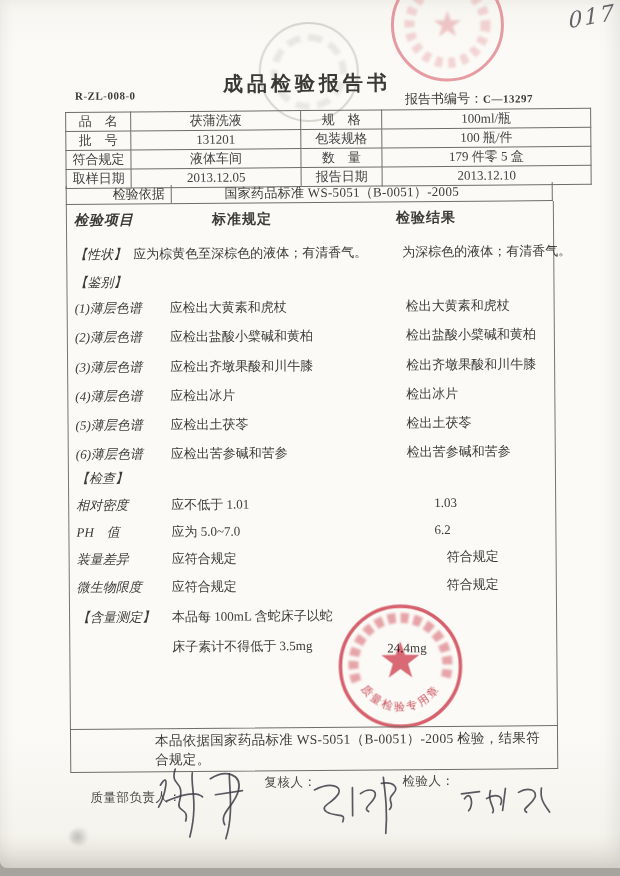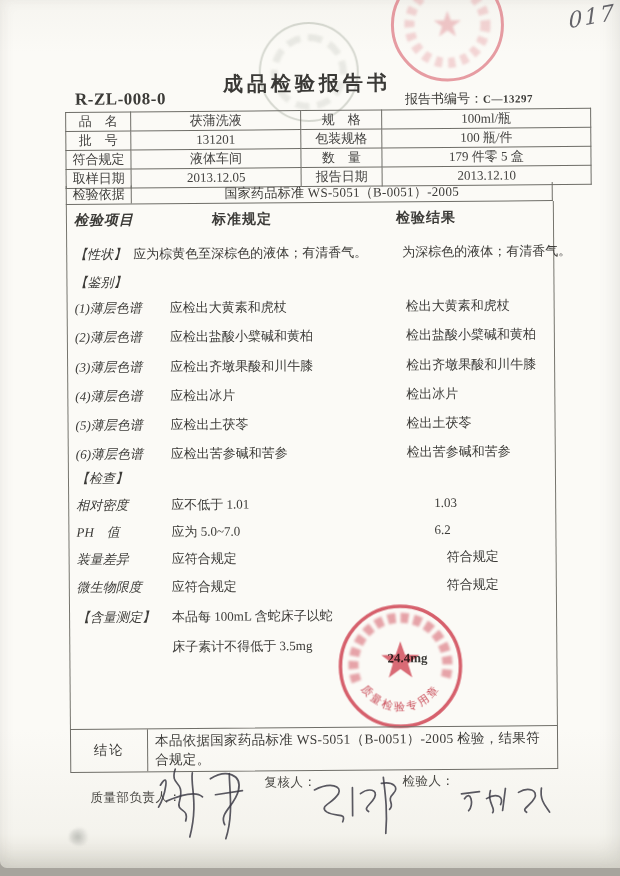--- a/index.html
+++ b/index.html
@@ -27,39 +27,39 @@
   .corner-num{
     left:572px;top:6px;font-size:22px;font-style:italic;
     color:#4a4a52;transform:rotate(-10deg) skewX(-8deg);
     letter-spacing:2px;font-family:"DejaVu Serif",serif;opacity:.85;
   }
   .title{
     left:0;top:70px;width:620px;text-align:center;
     font-size:20px;font-weight:700;letter-spacing:4px;color:#39383400;
     color:#3a3936;
   }
-  .form-code{left:78px;top:88px;font-size:17px;font-weight:700;letter-spacing:.5px;}
+  .form-code{left:78px;top:88px;font-size:11px;font-weight:700;letter-spacing:.5px;}
   .report-no-line{left:408px;top:91px;font-size:13px;}
   .report-no-line b{font-size:11px;letter-spacing:.5px;}
   
   table.info{
     position:absolute;left:68px;top:110px;border-collapse:collapse;
     table-layout:fixed;width:525px;font-size:13px;color:#434240;
   }
   table.info td{
     border:1px solid #6f6e68;height:17px;padding:0 3px;
     text-align:center;white-space:nowrap;overflow:visible;
   }
   .basis-row{
     left:68px;top:184px;width:485px;height:18px;
     border-left:1px solid #6f6e68;border-right:1px solid #6f6e68;border-bottom:1px solid #6f6e68;
     font-size:13px;
   }
   .basis-label{position:absolute;left:0;top:0;width:64px;height:18px;border-right:1px solid #6f6e68;
-    text-align:center;line-height:18px;}
+    text-align:center;line-height:18px;padding-left:40px;}
   .basis-value{position:absolute;left:65px;top:0;right:0;text-align:center;line-height:18px;letter-spacing:.3px;}
   
   .bodybox{
     left:68px;top:203px;width:486px;height:524px;
     border-left:1px solid #76756e;border-right:1px solid #76756e;
   }
   .brow{position:absolute;left:0;width:100%;font-size:13px;line-height:15px;white-space:nowrap;}
   .brow span{position:absolute;top:0;}
   .ci{left:7px;font-style:italic;}
   .cs{left:102px;}
@@ -231,36 +231,35 @@
         <span class="ci">微生物限度</span>
         <span class="cs">应符合规定</span>
         <span class="cr" style="left:377px;">符合规定</span>
       </div>
       <div class="brow" style="top:405px;">
         <span class="ci">【含量测定】</span>
         <span class="cs">本品每 100mL 含蛇床子以蛇</span>
       </div>
       <div class="brow" style="top:435px;">
         <span class="cs">床子素计不得低于 3.5mg</span>
-        <span class="cr" style="left:317px;top:13px;font-weight:bold;">24.4mg</span>
+        <span class="cr" style="left:317px;top:3px;">24.4mg</span>
       </div>
     </div>
 
     <svg class="abs stamp" style="left:332px;top:600px;" width="134" height="134" viewBox="0 0 134 134">
       <circle cx="67" cy="67" r="60" fill="none" stroke="rgba(205,58,74,.80)" stroke-width="3.5" style="filter:blur(.4px)"></circle>
       <path id="topArcIll" d="M 23 82 A 47 47 0 1 1 111 82" fill="none" stroke="rgba(205,58,74,.45)" stroke-width="10" stroke-dasharray="8 5" style="filter:blur(1.1px)"></path>
       <polygon points="67,42 71.7,55.5 86,55.8 74.6,64.5 78.8,78.2 67,69.8 55.2,78.2 59.4,64.5 48,55.8 62.3,55.5" fill="rgba(205,58,74,.75)" style="filter:blur(.3px)"></polygon>
       <path id="botArc" d="M 25 84 A 46 46 0 0 0 109 84" fill="none"></path>
       <text font-size="11" fill="rgba(192,42,58,.85)" letter-spacing="2.5" style="filter:blur(.35px)">
         <textPath href="#botArc" startOffset="50%" text-anchor="middle">质量检验专用章</textPath>
       </text>
     </svg>
 
     <div class="abs conclusion">
-      <div class="conc-label">结论</div>
       <div class="conc-text">本品依据国家药品标准 WS-5051（B-0051）-2005 检验，结果符合规定。</div>
     </div>
 
     <span class="abs footer-label" style="left:88px;top:788px;">质量部负责人：</span>
     <span class="abs footer-label" style="left:262px;top:774px;">复核人：</span>
     <span class="abs footer-label" style="left:400px;top:774px;">检验人：</span>
 
     <svg class="sig" style="left:142px;top:760px;" width="112" height="82" viewBox="0 0 112 82">
       <path d="M16,24 C26,8 21,34 14,46"></path>
       <path d="M31,8 C25,26 41,18 35,40 C31,52 45,46 41,60"></path>

